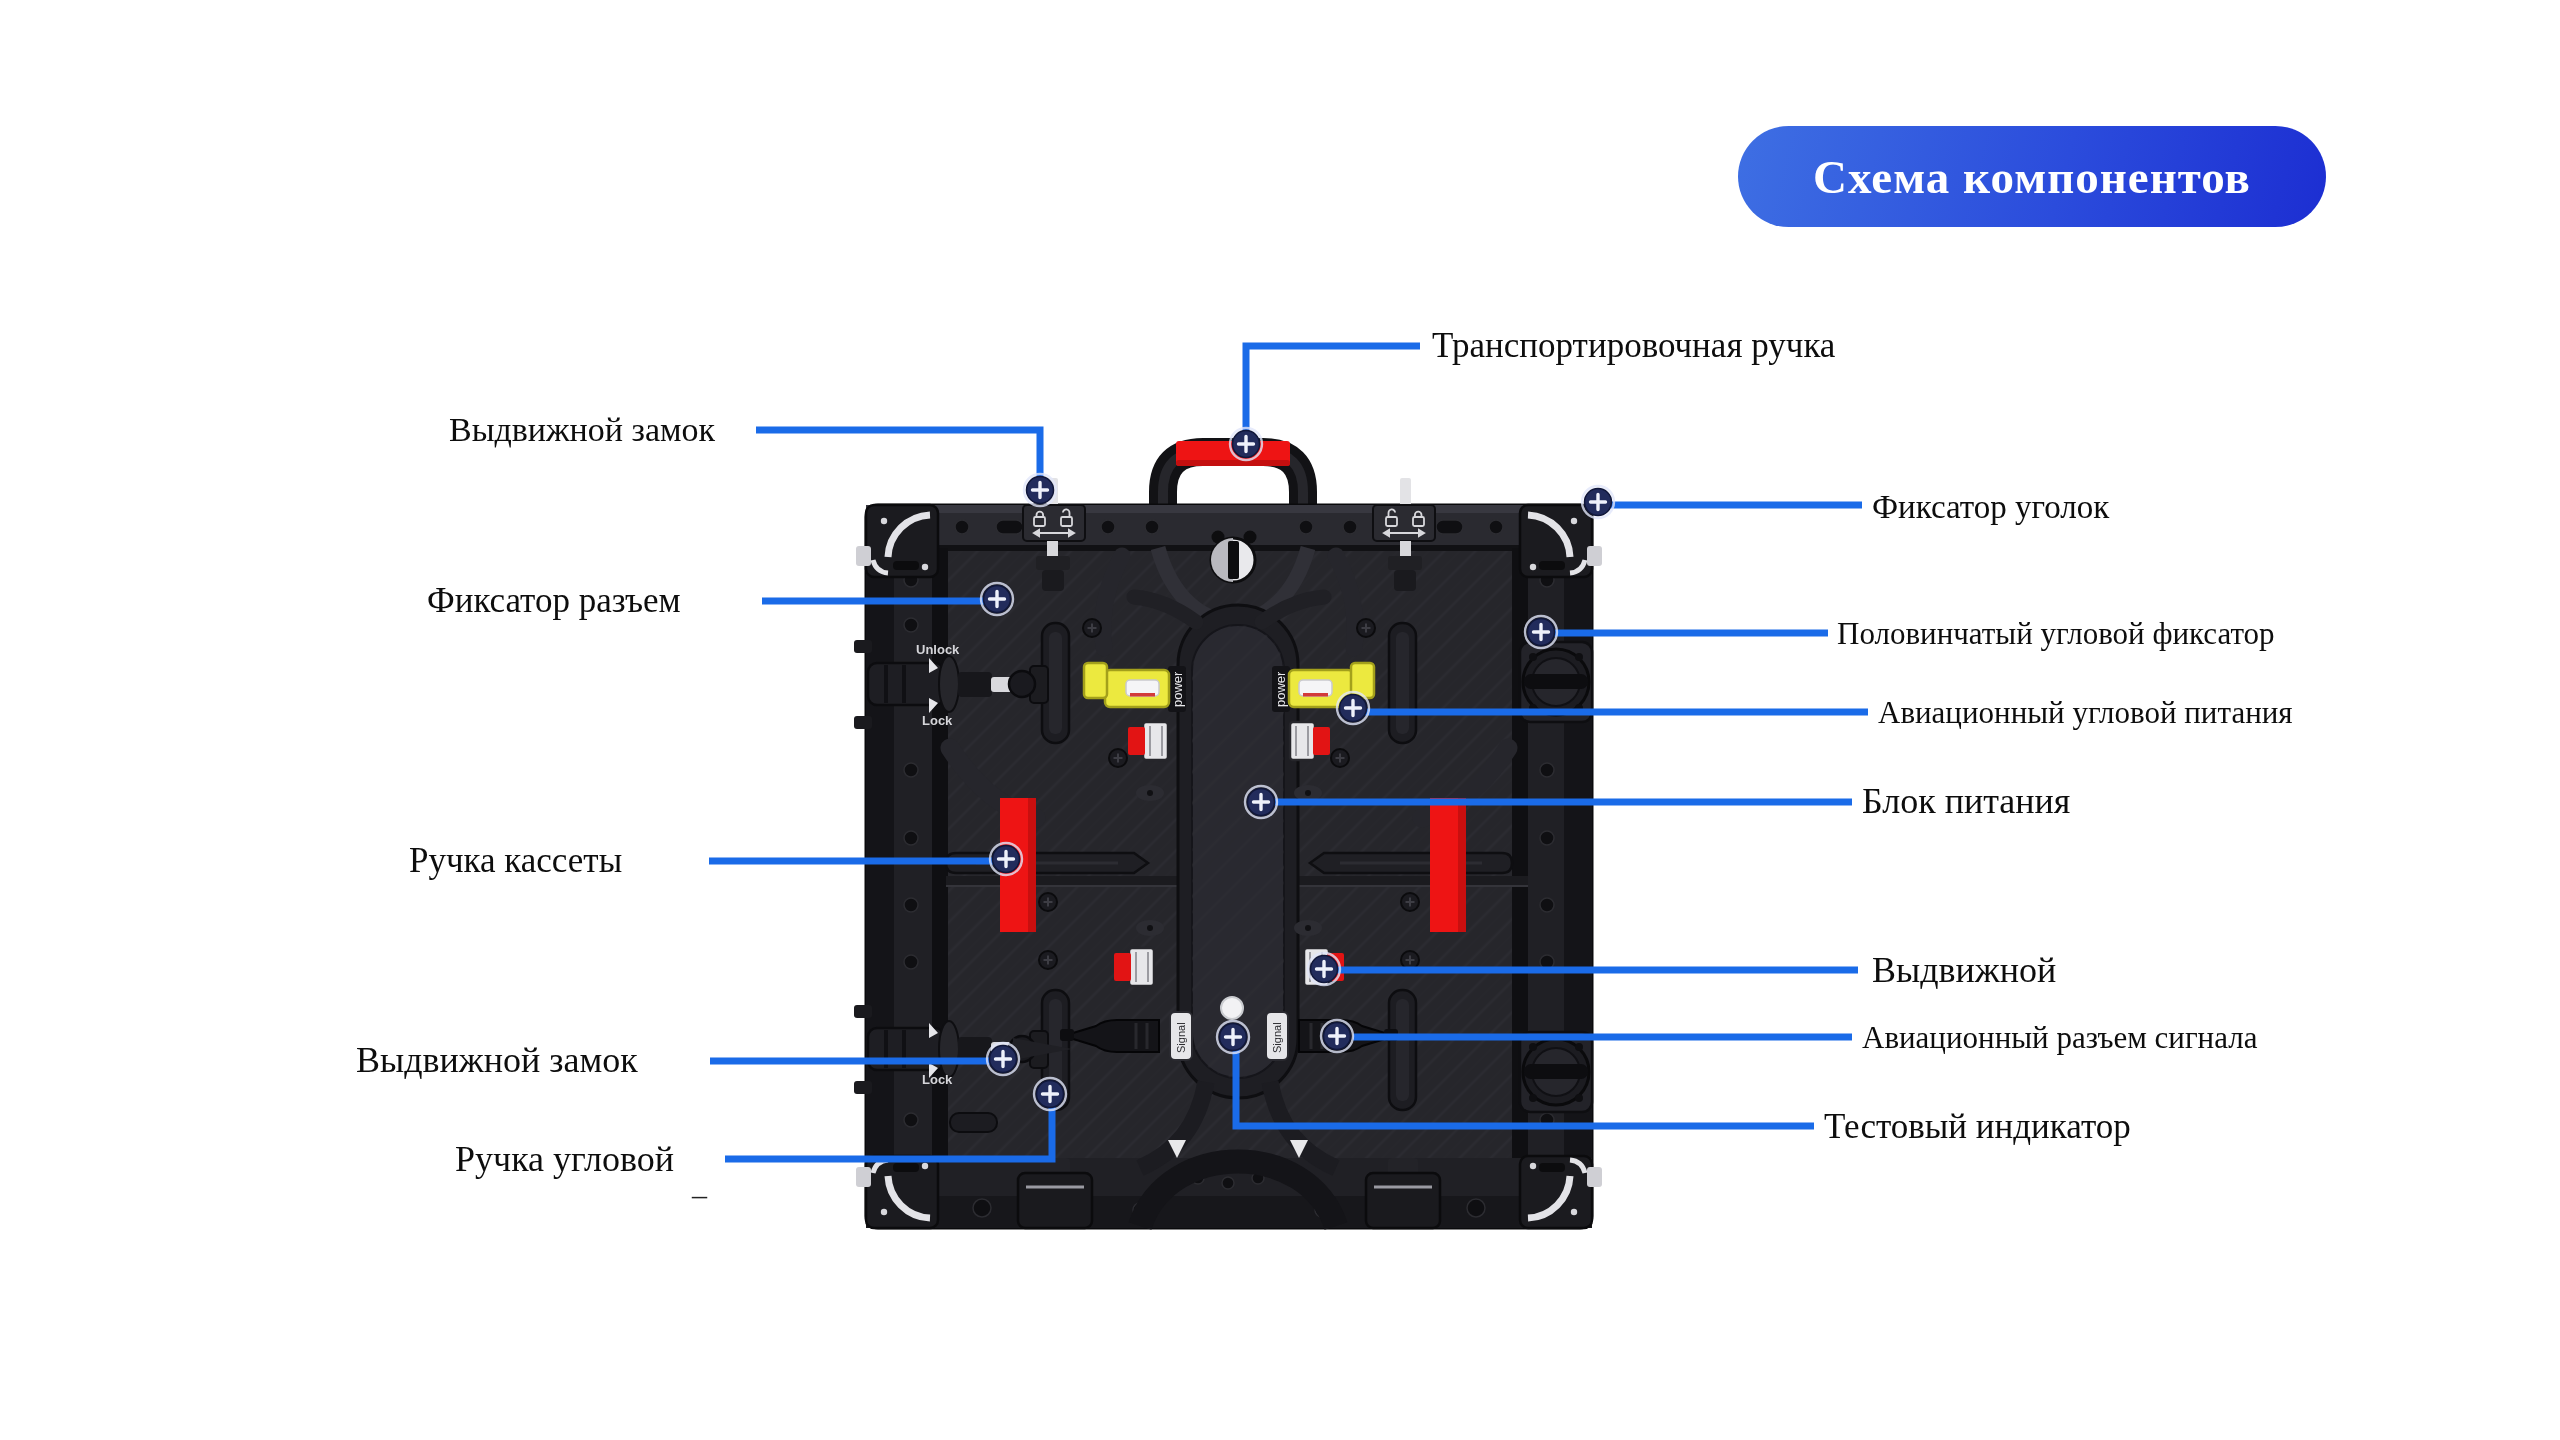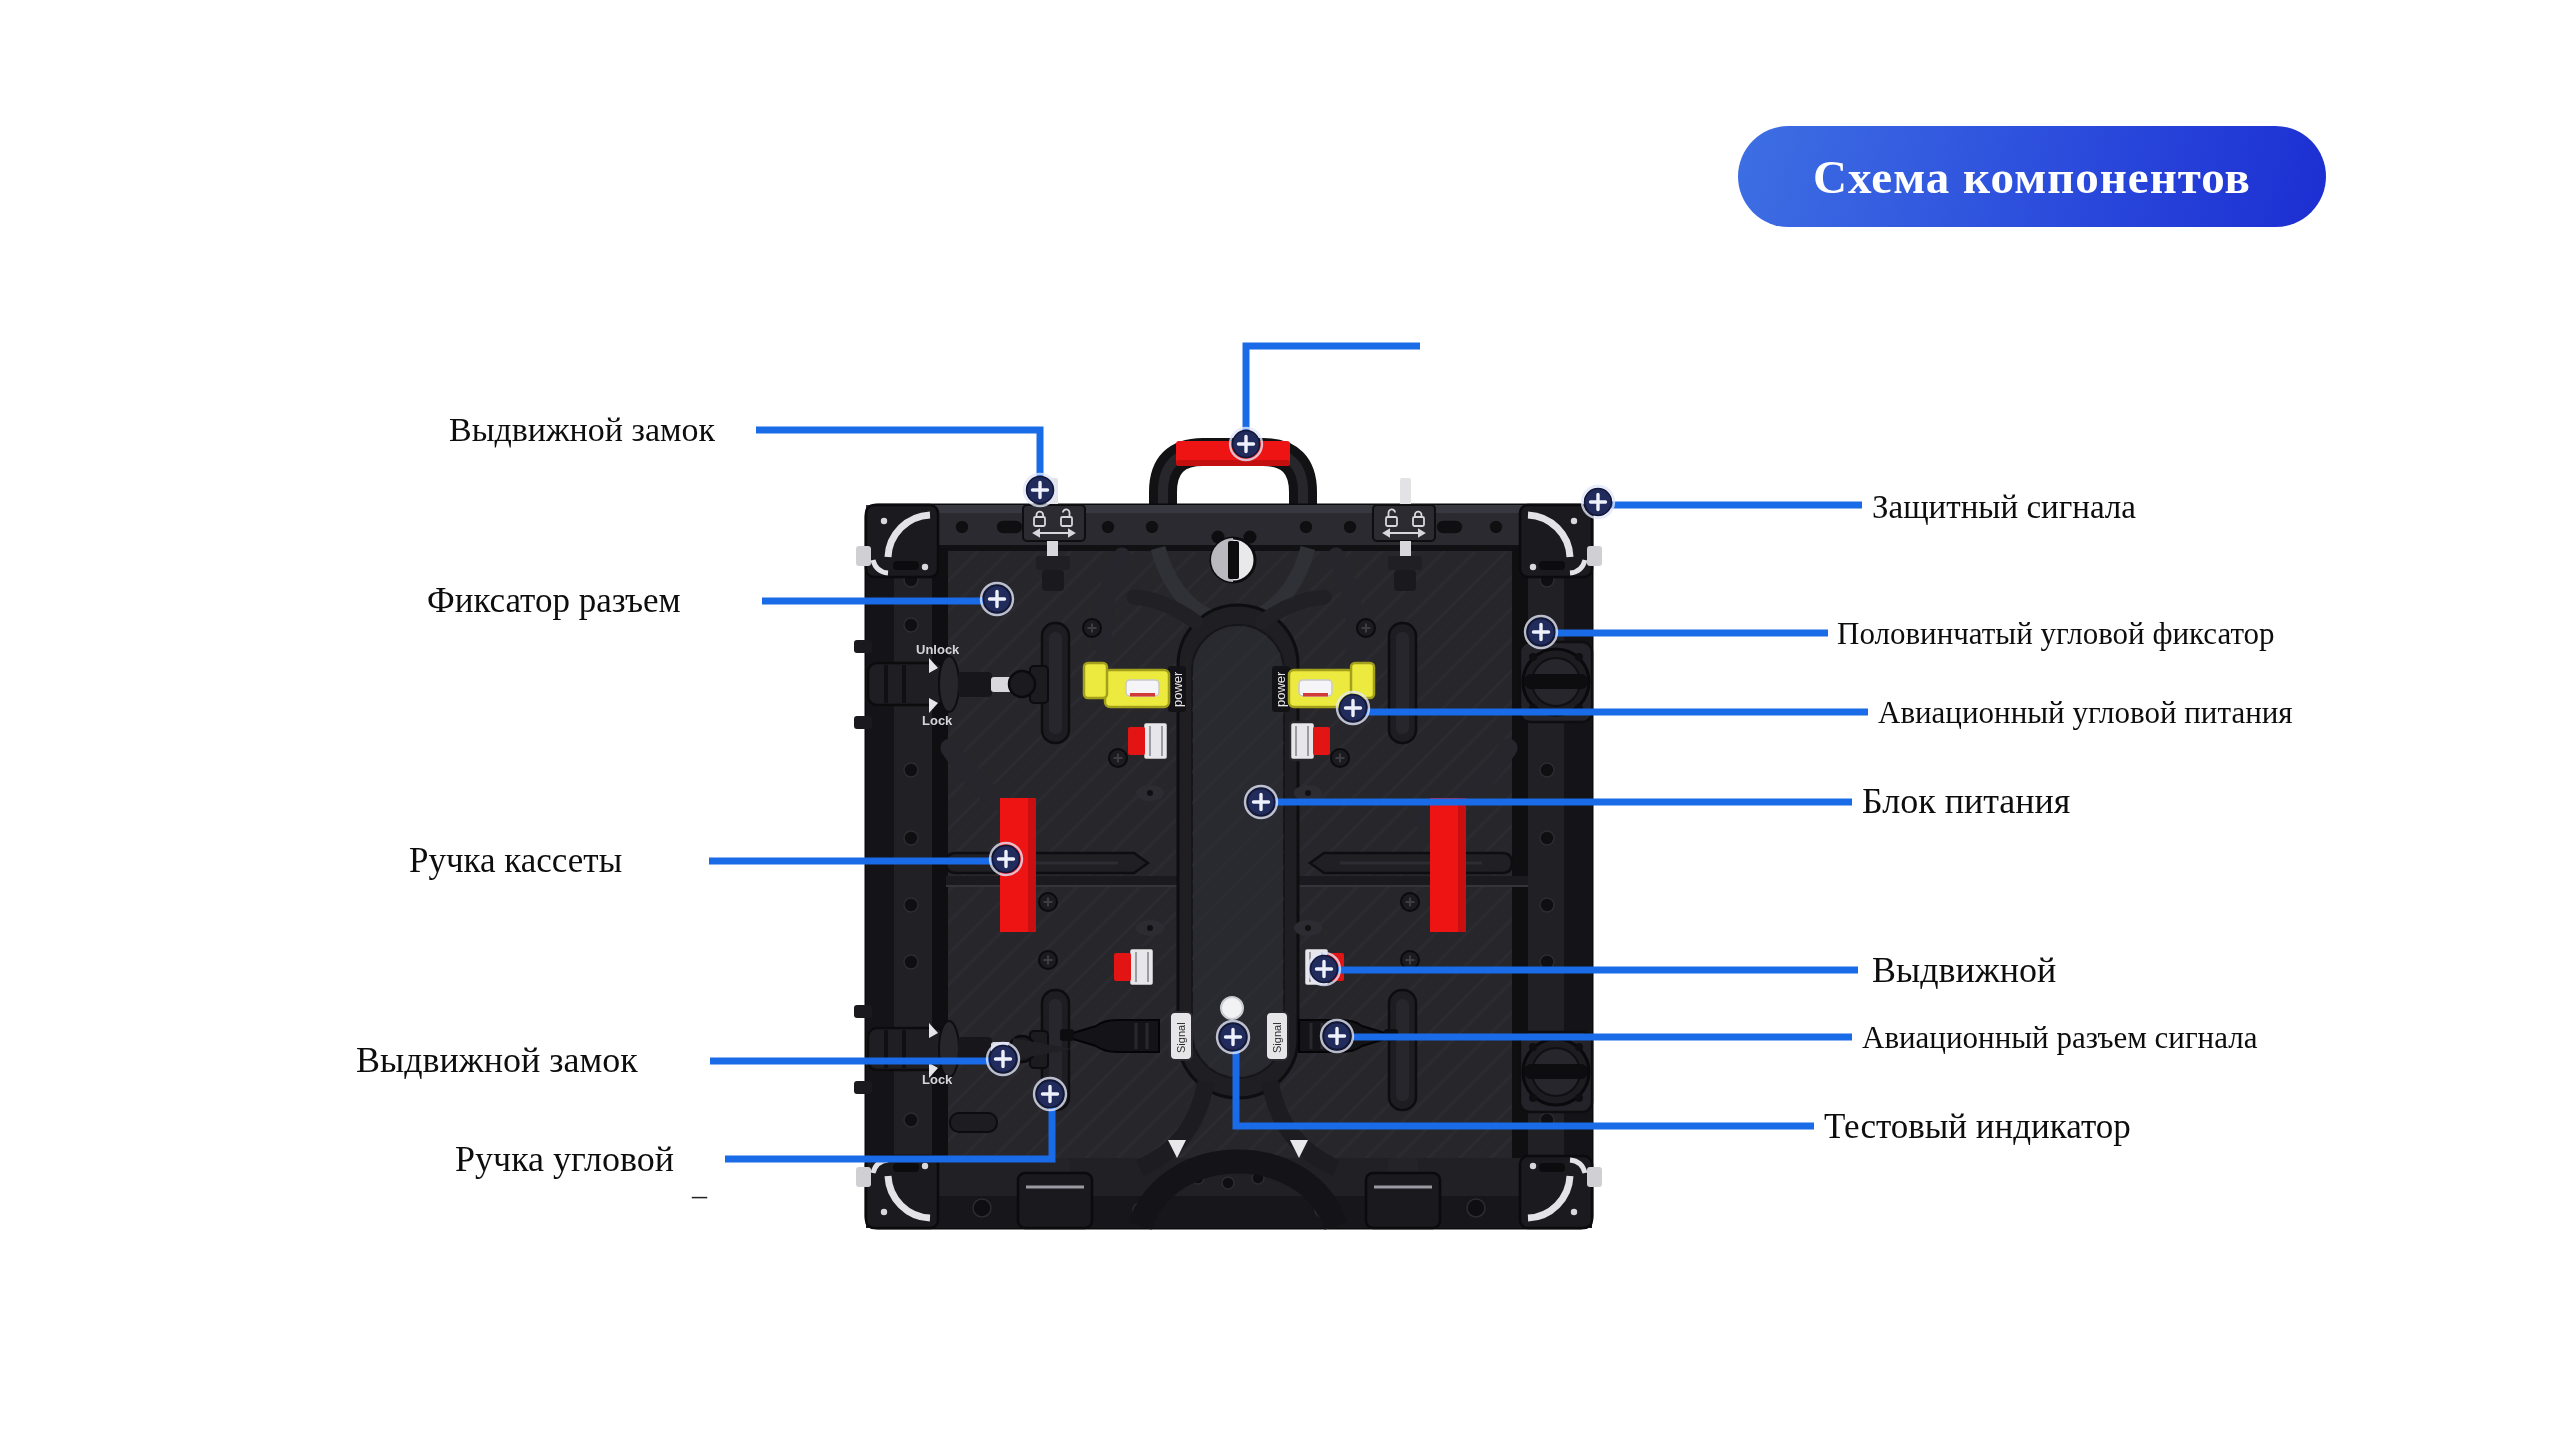--- a/index.html
+++ b/index.html
@@ -345,22 +345,23 @@
       <use href="#m-marker" x="1261" y="802"></use>
       <use href="#m-marker" x="1006" y="859"></use>
       <use href="#m-marker" x="1324" y="969"></use>
       <use href="#m-marker" x="1337" y="1036"></use>
       <use href="#m-marker" x="1003" y="1059"></use>
       <use href="#m-marker" x="1233" y="1037"></use>
       <use href="#m-marker" x="1050" y="1094"></use>
     </g>
   </svg>
 
+  <div class="callout-label" style="left:1432px;top:346px;font-size:35px">Транспортировочная ручка</div>
   <div class="callout-label" style="left:449px;top:430px;font-size:34px">Выдвижной замок</div>
-  <div class="callout-label" style="left:1872px;top:507px;font-size:33px">Защитный сигнала</div>
+  <div class="callout-label" style="left:1872px;top:507px;font-size:33px">Фиксатор уголок</div>
   <div class="callout-label" style="left:427px;top:601px;font-size:35px">Фиксатор разъем</div>
   <div class="callout-label" style="left:1837px;top:634px;font-size:31px">Половинчатый угловой фиксатор</div>
   <div class="callout-label" style="left:1878px;top:713px;font-size:31px">Авиационный угловой питания</div>
   <div class="callout-label" style="left:1862px;top:802px;font-size:36px">Блок питания</div>
   <div class="callout-label" style="left:409px;top:861px;font-size:35px">Ручка кассеты</div>
   <div class="callout-label" style="left:1872px;top:971px;font-size:36px">Выдвижной</div>
   <div class="callout-label" style="left:1862px;top:1038px;font-size:31px">Авиационный разъем сигнала</div>
   <div class="callout-label" style="left:356px;top:1061px;font-size:36px">Выдвижной замок</div>
   <div class="callout-label" style="left:1824px;top:1127px;font-size:35px">Тестовый индикатор</div>
   <div class="callout-label" style="left:455px;top:1160px;font-size:36px">Ручка угловой</div>

